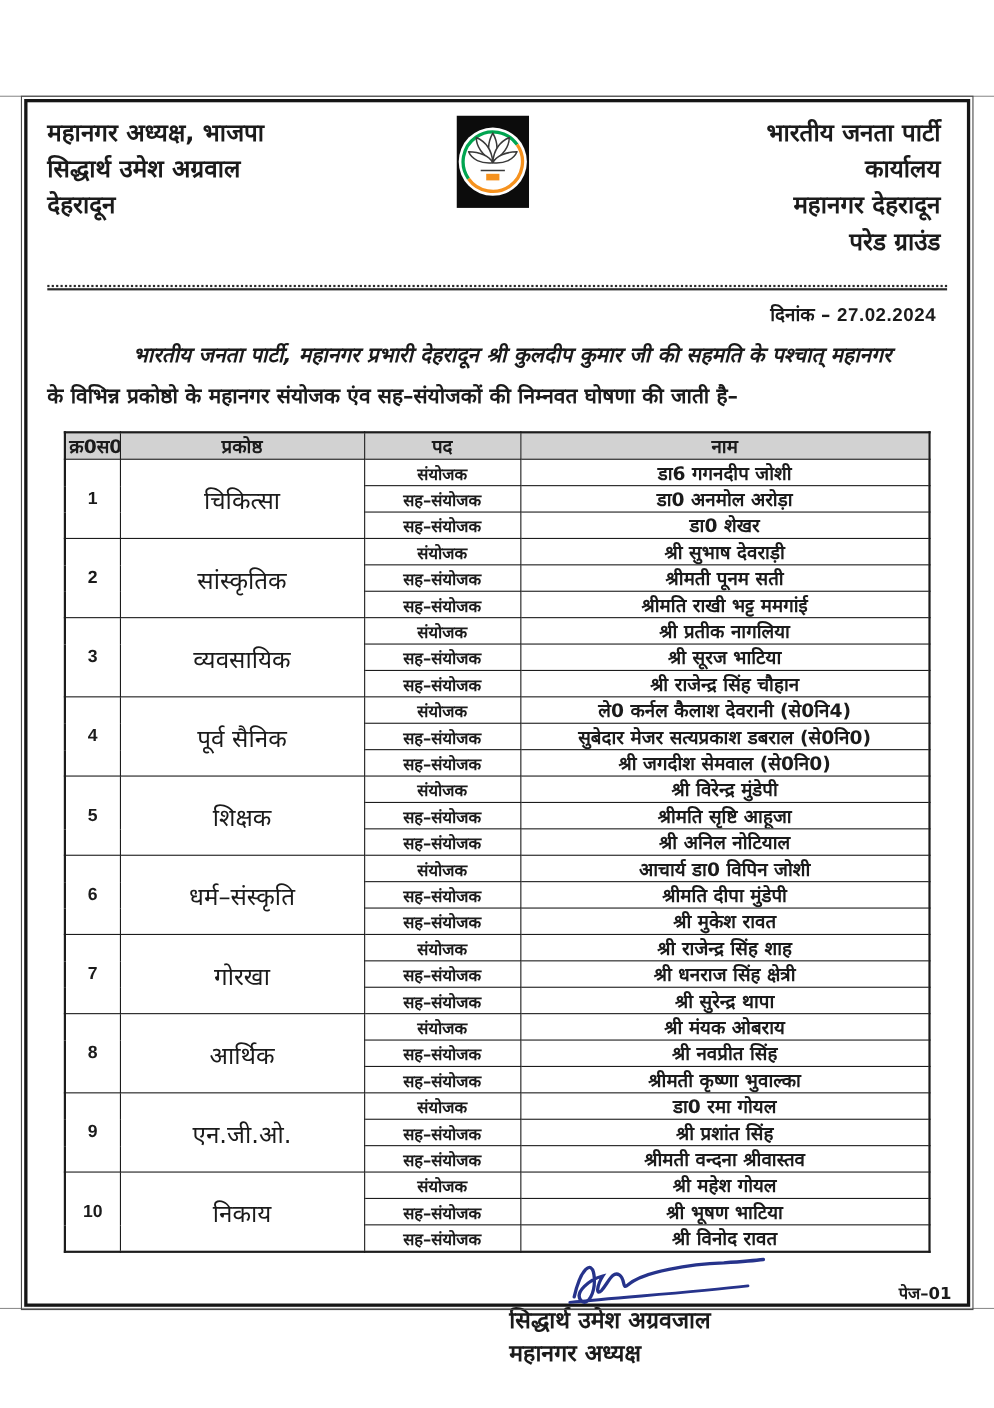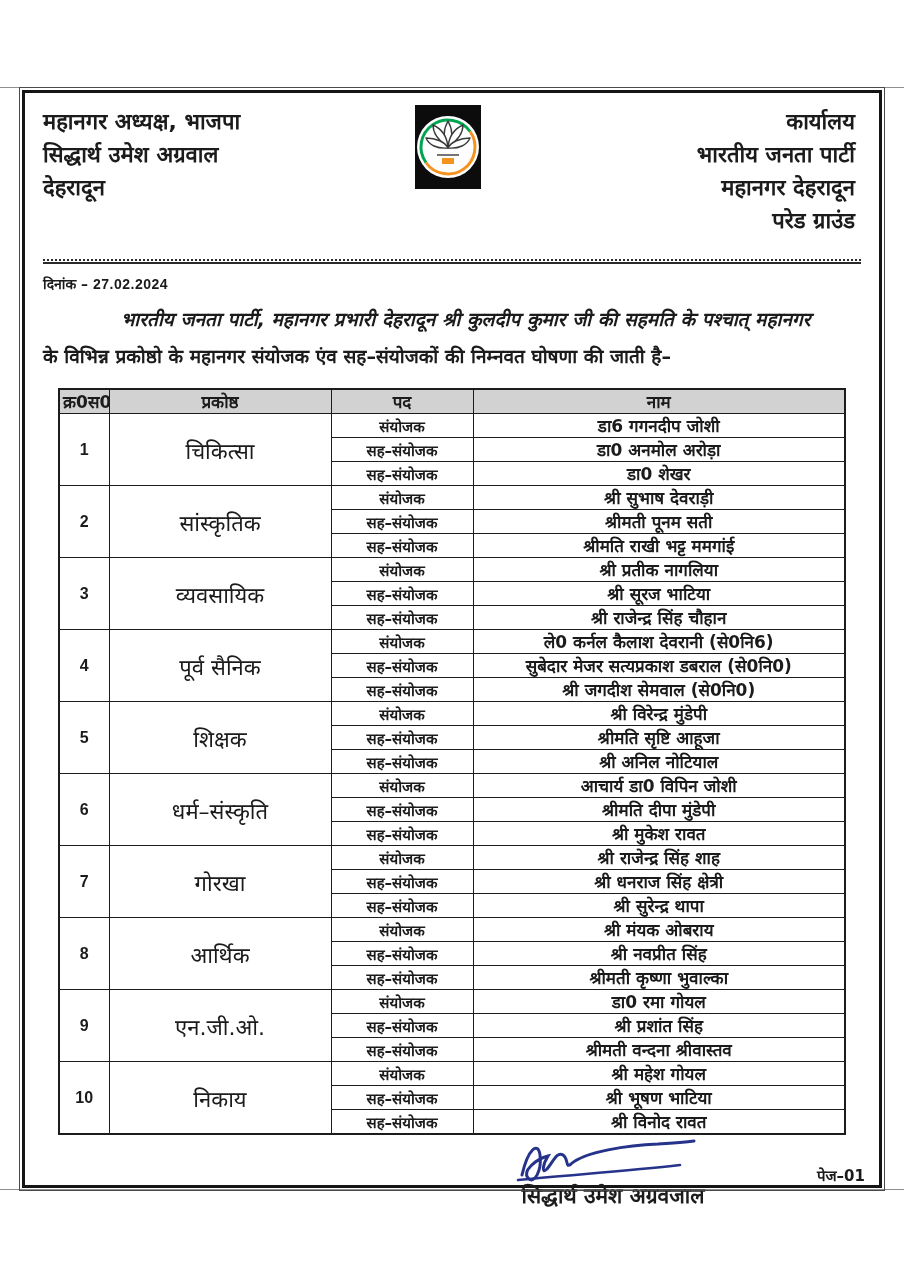--- a/index.html
+++ b/index.html
@@ -24,21 +24,21 @@
 
   .logo-box { width:66px; height:84px; display:block; }
 
   
   .dotted-rule {
     margin-top:22px; height:5px;
     border-top:2px dotted #2a2a2a;
     border-bottom:2px solid #2a2a2a;
   }
 
-  .date-line { text-align:left; font-size:14px; font-weight:700; margin-top:10px; padding-right:10px; }
+  .date-line { text-align:right; font-size:17px; font-weight:700; margin-top:10px; padding-right:10px; }
   .date-line .date-value { font-family:"Liberation Sans", sans-serif; font-weight:700; letter-spacing:0.5px; }
 
   .intro { margin-top:8px; font-size:19px; font-weight:600; line-height:37px; }
   .intro .l1 { padding-left:78px;font-style:italic; }
   .intro .l2 { padding-left:0; }
 
   
   table.committee { width:786px; margin:13px auto 0 auto; border-collapse:collapse; table-layout:fixed; }
   table.committee col.c-sn { width:50px; }
   table.committee col.c-pk { width:222px; }
@@ -49,21 +49,21 @@
     height:22px; padding:0 3px; overflow:hidden; white-space:nowrap;
   }
   table.committee { border:2px solid #1c1c1c;margin-top:13px; }
   table.committee th { background:#d2d2d2; font-size:17px; font-weight:700; height:24px; }
   td.sn { font-family:"Liberation Sans", sans-serif; font-size:16px; font-weight:700; }
   td.prakoshth { font-size:22px; font-weight:400; }
   td.post { font-size:15px; font-weight:700; }
   td.name { font-size:17px; font-weight:600; }
 
   
-  .sig-block { width:300px; margin:0 98px 0 auto; text-align:center; }
+  .sig-block { width:300px; margin:0 98px 0 auto; text-align:left; }
   .sig-svg { display:block; margin:0 auto -6px auto; }
   .sig-name { font-size:21px; font-weight:700; line-height:30px; }
   .sig-title { font-size:21px; font-weight:700; line-height:30px; }
 
   .page-num { position:absolute; right:14px; bottom:0px; font-size:15px; font-weight:600;text-align:right; }
 </style>
 </head>
 <body>
 
 <div class="hairline top"></div>
@@ -90,22 +90,22 @@
           <path d="M33 42 C24 36 18 29 18 20 C27 24 32 32 33 42 Z"></path>
           <path d="M33 42 C42 36 48 29 48 20 C39 24 34 32 33 42 Z"></path>
           <path d="M33 43 C22 44 14 40 11 33 C21 33 30 37 33 43 Z"></path>
           <path d="M33 43 C44 44 52 40 55 33 C45 33 36 37 33 43 Z"></path>
         </g>
         <path d="M22 50 L44 50" stroke="#3a3a3a" stroke-width="1.4" fill="none"></path>
         <rect x="27" y="53" width="12" height="6" fill="#f6921e"></rect>
       </svg>
     </div>
     <div class="lh-right">
+      <div>भारतीय जनता पार्टी</div>
       <div>कार्यालय</div>
-      <div>भारतीय जनता पार्टी</div>
       <div>महानगर देहरादून</div>
       <div>परेड ग्राउंड</div>
     </div>
   </div>
 
   <div class="dotted-rule"></div>
 
   <div class="date-line">
     <span>दिनांक –</span>
     <span class="date-value">27.02.2024</span>
@@ -171,21 +171,21 @@
           <td class="name">श्री सूरज भाटिया</td>
         </tr>
         <tr>
           <td class="post">सह–संयोजक</td>
           <td class="name">श्री राजेन्द्र सिंह चौहान</td>
         </tr>
         <tr>
           <td rowspan="3" class="sn">4</td>
           <td rowspan="3" class="prakoshth">पूर्व सैनिक</td>
           <td class="post">संयोजक</td>
-          <td class="name">ले0 कर्नल कैलाश देवरानी (से0नि6)</td>
+          <td class="name">ले0 कर्नल कैलाश देवरानी (से0नि4)</td>
         </tr>
         <tr>
           <td class="post">सह–संयोजक</td>
           <td class="name">सुबेदार मेजर सत्यप्रकाश डबराल (से0नि0)</td>
         </tr>
         <tr>
           <td class="post">सह–संयोजक</td>
           <td class="name">श्री जगदीश सेमवाल (से0नि0)</td>
         </tr>
         <tr>
@@ -274,16 +274,17 @@
         </tr>
       </tbody>
   </table>
 
   <div class="sig-block">
     <svg class="sig-svg" width="210" height="52" viewBox="0 0 210 52" xmlns="http://www.w3.org/2000/svg">
       <path d="M14 40 C 20 14 30 6 32 20 C 34 36 26 50 20 43 C 14 36 28 24 40 21 C 35 29 33 40 39 34 C 45 27 49 16 55 20 C 61 24 57 34 63 29 C 76 17 120 10 150 9 C 165 8 178 7 186 6" fill="none" stroke="#26338b" stroke-width="3" stroke-linecap="round"></path>
       <path d="M10 45 C 60 40 120 36 172 30" fill="none" stroke="#26338b" stroke-width="2.6" stroke-linecap="round"></path>
     </svg>
     <div class="sig-name">सिद्धार्थ उमेश अग्रवजाल</div>
+    <div class="sig-title">महानगर अध्यक्ष</div>
   </div>
 
   <div class="page-num">पेज–01</div>
 </div>
 
 </body></html>

